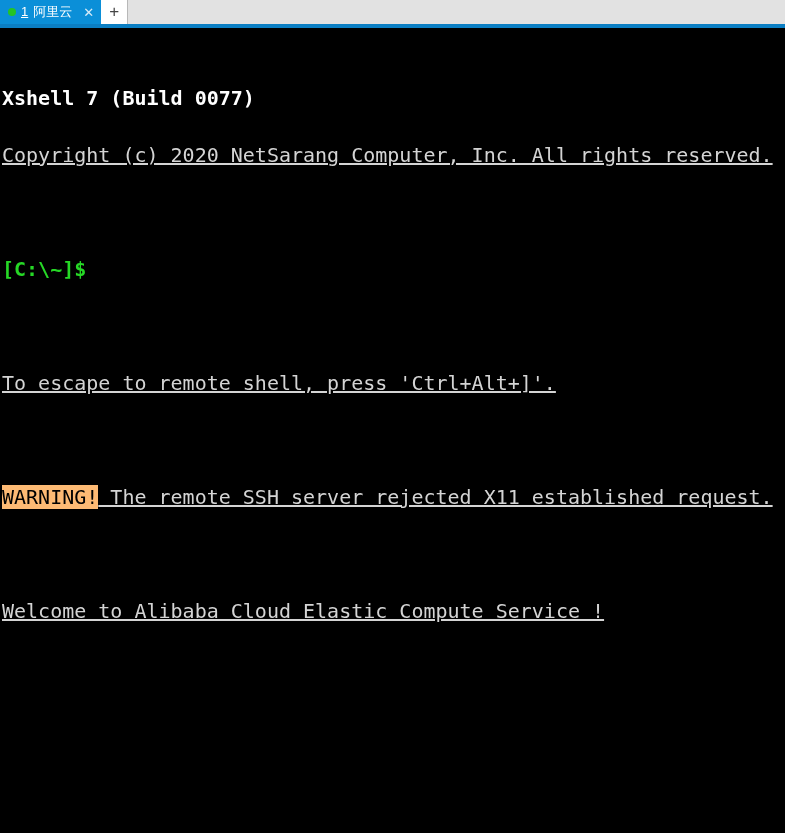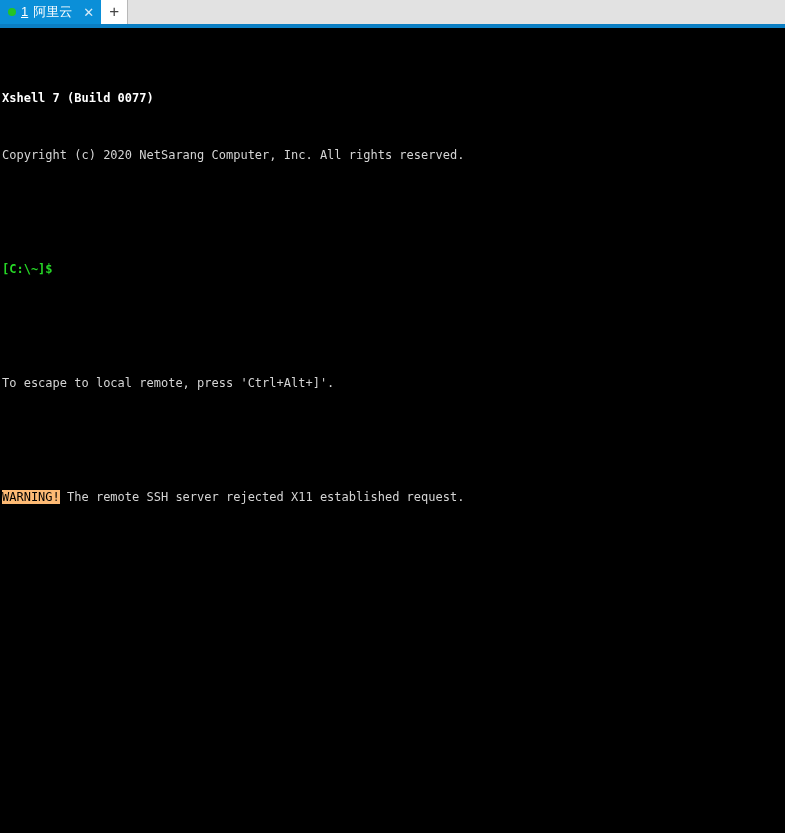--- a/index.html
+++ b/index.html
@@ -80,34 +80,34 @@
     height: 4px;
     background: #0b7fc4;
     width: 100%;
   }
 
   
   #terminal {
     background: #000000;
     color: #d4d4d4;
     font-family: "DejaVu Sans Mono", "Liberation Mono", monospace;
-    font-size: 12px;
+    font-size: 20px;
     line-height: 19px;
     padding: 4px 0 0 2px;
     height: 805px;
     box-sizing: border-box;
     overflow: hidden;
     white-space: pre;
     letter-spacing: 0px;
   }
   #terminal .ln {
     height: 19px;
     white-space: pre;
   }
-  .c-white   { color: #d4d4d4; }
+  .c-white   { color: #d4d4d4; text-decoration: underline; }
   .c-bwhite  { color: #ffffff; font-weight: bold; }
   .c-green   { color: #26d826; font-weight: bold; }
   .c-inv     { background: #fdba74; color: #000000; }
 </style>
 </head>
 <body>
 
 <div id="tabstrip">
   <div class="tab">
     <span class="tab-dot"></span>
@@ -120,24 +120,25 @@
 </div>
 <div id="accentbar"></div>
 
 <div id="terminal">
 
   <div class="ln"><span class="c-bwhite">Xshell 7 (Build 0077)</span></div>
   <div class="ln"><span class="c-white">Copyright (c) 2020 NetSarang Computer, Inc. All rights reserved.</span></div>
   <div class="ln">&nbsp;</div>
   <div class="ln"><span class="c-green">[C:\~]$</span></div>
   <div class="ln">&nbsp;</div>
-  <div class="ln"><span class="c-white">To escape to local remote, press 'Ctrl+Alt+]'.</span></div>
+  <div class="ln"><span class="c-white">To escape to remote shell, press 'Ctrl+Alt+]'.</span></div>
   <div class="ln">&nbsp;</div>
   <div class="ln"><span class="c-inv">WARNING!</span><span class="c-white"> The remote SSH server rejected X11 established request.</span></div>
   <div class="ln">&nbsp;</div>
+  <div class="ln"><span class="c-white">Welcome to Alibaba Cloud Elastic Compute Service !</span></div>
   <div class="ln">&nbsp;</div>
   
   
   
   
   
   
   
 
   

